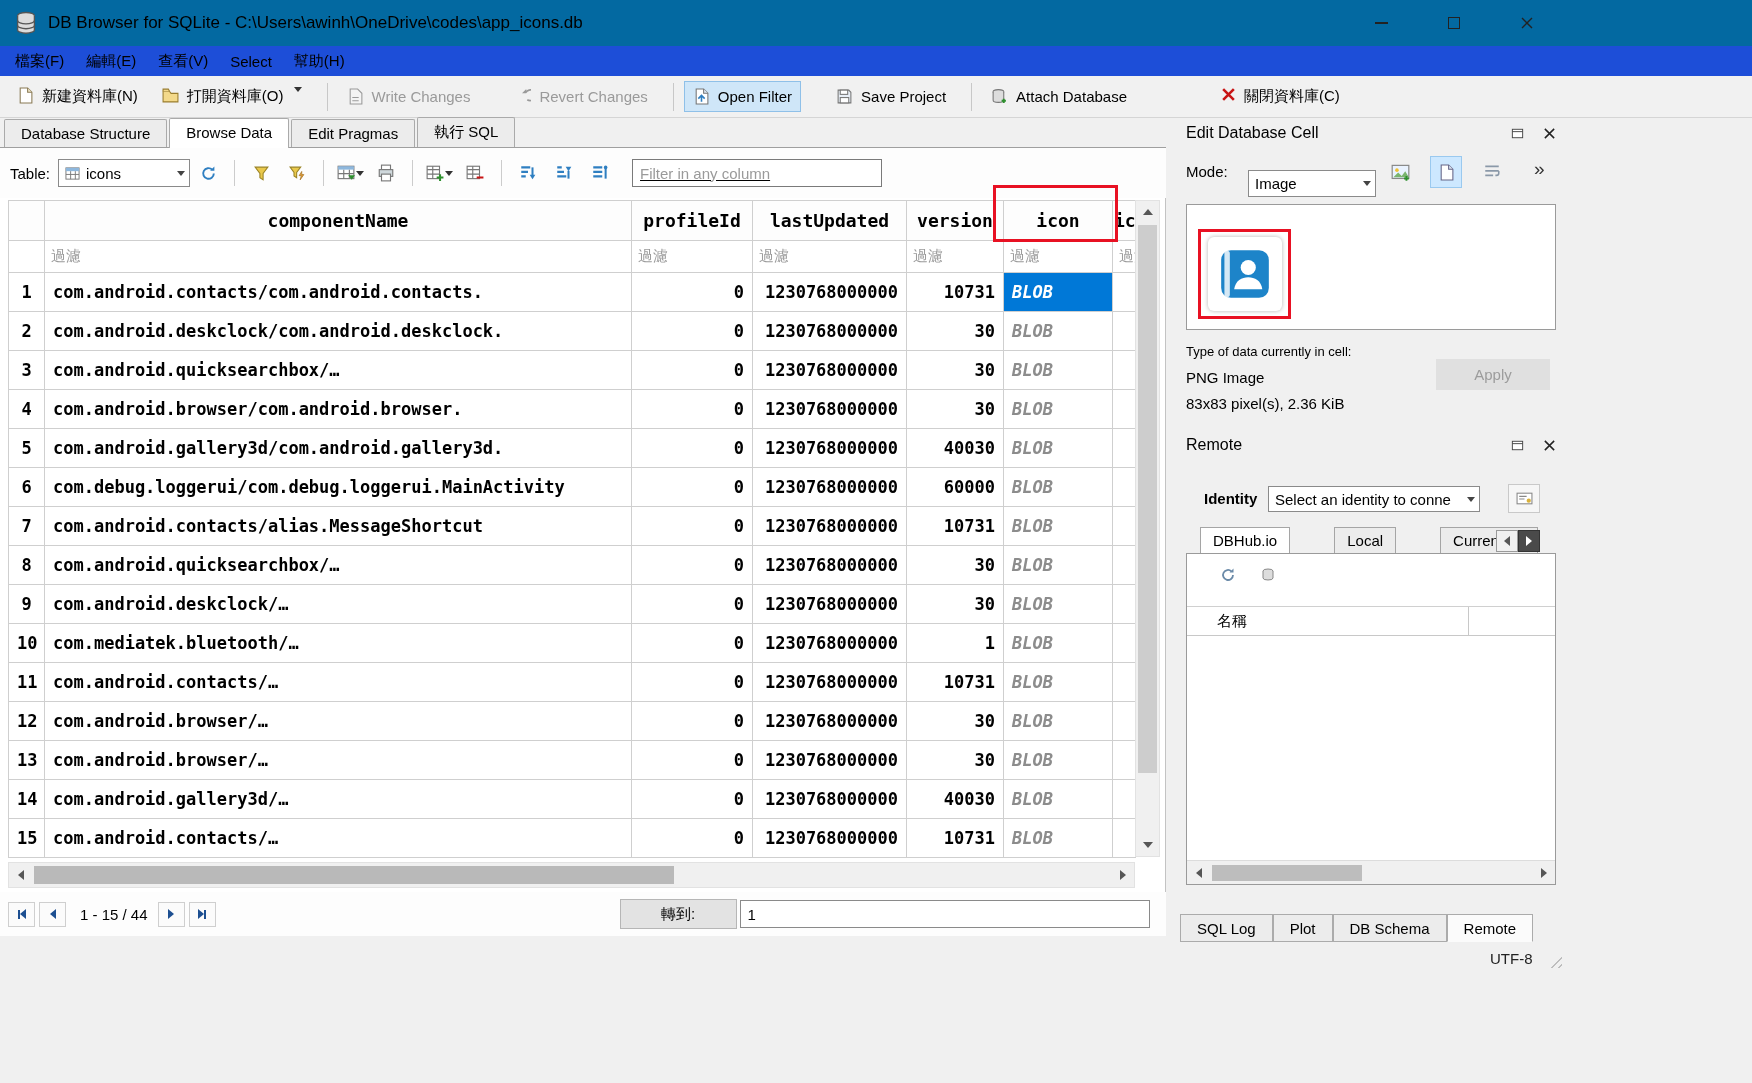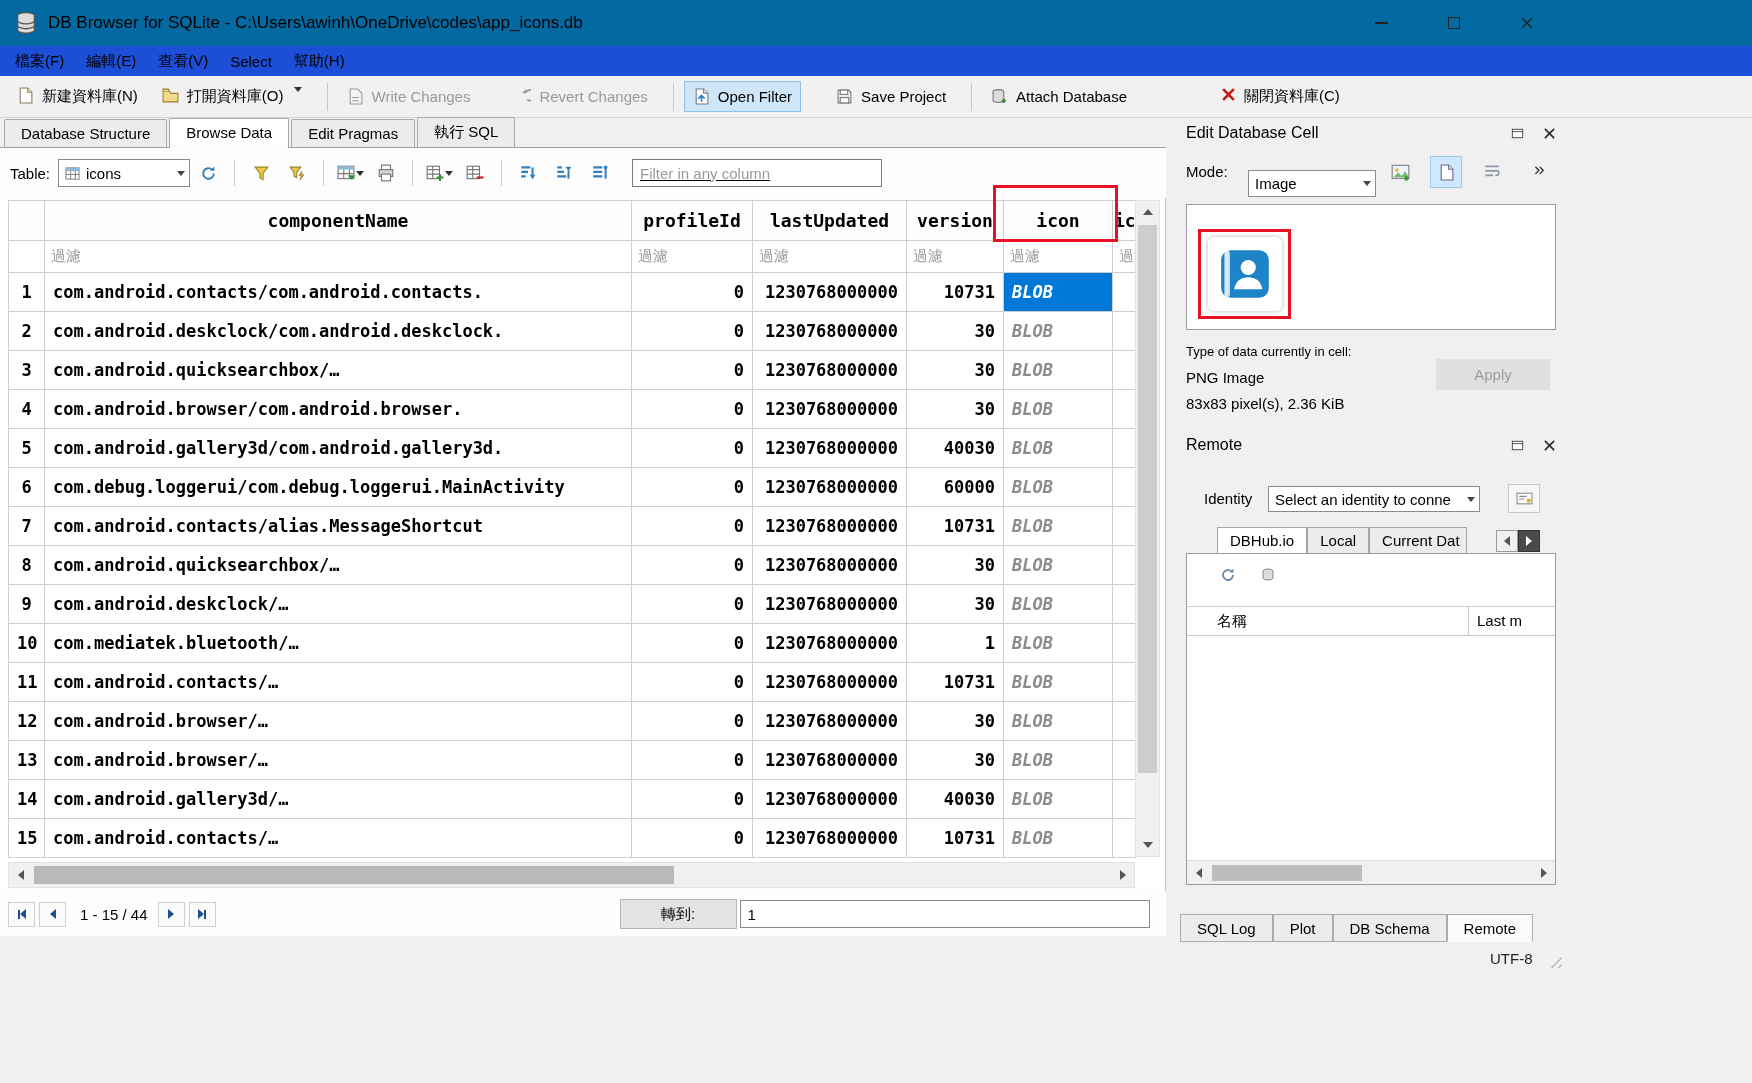--- a/index.html
+++ b/index.html
@@ -111,37 +111,37 @@
   .preview-box { position:absolute; left:8px; top:86px; width:370px; height:126px; background:#ffffff; border:1px solid #9a9a9a; }
   .preview-red { left:11px; top:24px; width:93px; height:90px; }
   .icon-card { width:74px; height:74px; margin:5px auto; background:#ffffff; border-radius:6px; box-shadow:0 0 4px rgba(0,0,0,0.3); display:flex; align-items:center; justify-content:center; }
 
   .type-caption { position:absolute; left:8px; top:226px; font-size:13px; }
   .type-value { position:absolute; left:8px; top:251px; font-size:15px; }
   .apply-btn { position:absolute; left:258px; top:241px; width:114px; height:31px; background:#e0e0e0; border:none; color:#9c9c9c; font-size:15px; font-family:"Liberation Sans","DejaVu Sans",sans-serif; }
   .size-text { position:absolute; left:8px; top:277px; font-size:15px; }
 
   .remote-header { top:312px; }
-  .identity-label { position:absolute; left:26px; top:372px; font-size:15px; }
+  .identity-label { position:absolute; left:26px; top:372px; font-size:15px;font-weight:bold; }
   .identity-combo { position:absolute; left:90px; top:368px; width:212px; height:26px; }
   .identity-combo span:first-child { overflow:hidden; white-space:nowrap; }
   .cert-btn { position:absolute; left:330px; top:366px; width:32px; height:29px; display:flex; align-items:center; justify-content:center; border:1px solid #c9c9c9; background:#f6f6f6; }
 
-  .remote-tabs { position:absolute; left:39px; top:408px; height:27px; display:flex; align-items:center; }
+  .remote-tabs { position:absolute; left:22px; top:408px; height:27px; display:flex; align-items:center;gap:44px; }
   .rtab { font-size:15px; padding:4px 12px; background:#ececec; border:1px solid #a5a5a5; border-bottom:none; white-space:nowrap; overflow:hidden; }
   .rtab.active { background:#ffffff; }
   .rtab.clip { max-width:98px; }
   .tab-arrows { position:absolute; left:318px; top:412px; display:flex; }
   .ta-btn { width:22px; height:22px; display:flex; align-items:center; justify-content:center; border:1px solid #9a9a9a; background:#f0f0f0; }
   .ta-btn.dark { background:#4a4a4a; border-color:#333; }
   .ta-btn.dark .tri-right { border-left-color:#ffffff; }
 
   .remote-box { position:absolute; left:8px; top:435px; width:370px; height:332px; background:#ffffff; border:1px solid #9a9a9a; }
   .rb-icons { position:absolute; left:30px; top:10px; display:flex; gap:18px; }
-  .rb-header { position:absolute; left:0; top:52px; width:368px; height:30px; border-top:1px solid #d0d0d0; border-bottom:1px solid #c8c8c8; display:flex; font-size:15px; }
+  .rb-header { position:absolute; left:0; top:52px; width:368px; height:30px; border-top:1px solid #d0d0d0; border-bottom:1px solid #c8c8c8; display:flex; font-size:15px;flex-direction:column; }
   .rb-col-name { width:282px; padding-left:30px; line-height:28px; border-right:1px solid #c8c8c8; }
   .rb-col-last { flex:1; padding-left:8px; line-height:28px; overflow:hidden; white-space:nowrap; }
   .rb-hscroll { position:absolute; left:0; bottom:0; width:368px; height:24px; background:#f0f0f0; border-top:1px solid #dcdcdc; display:flex; align-items:center; }
   .rb-thumb { width:150px; height:16px; background:#bdbdbd; margin-left:2px; }
 
   .dock-tabs { position:absolute; left:2px; top:796px; height:28px; display:flex; }
   .dtab { font-size:15px; padding:5px 16px; background:#ececec; border:1px solid #ababab; margin-right:0; white-space:nowrap; }
   .dtab.active { background:#fbfbfb; border-bottom-color:#fbfbfb; position:relative; z-index:2; }
 
   .status-encoding { position:absolute; left:312px; top:832px; font-size:15px; color:#222; }

